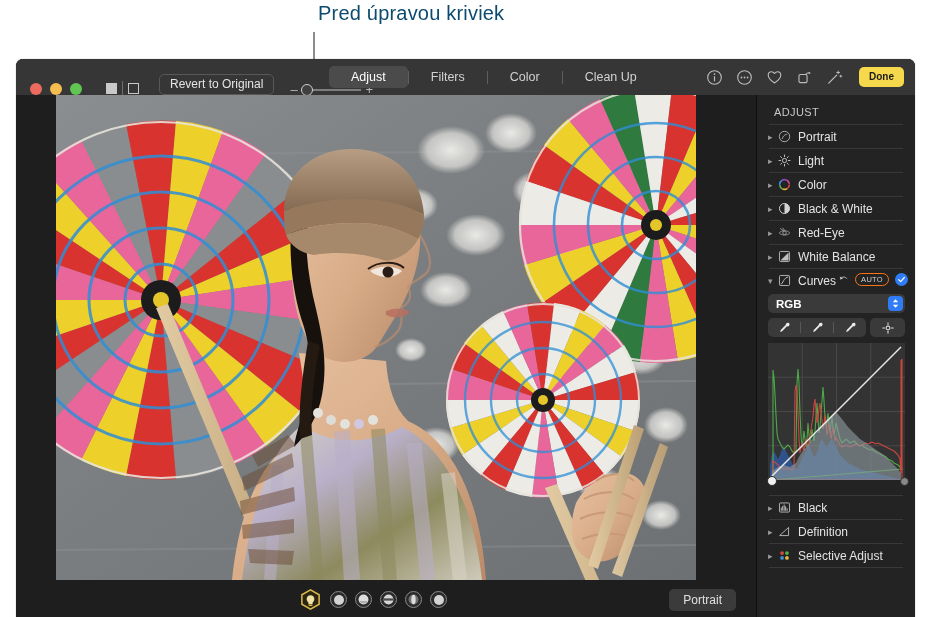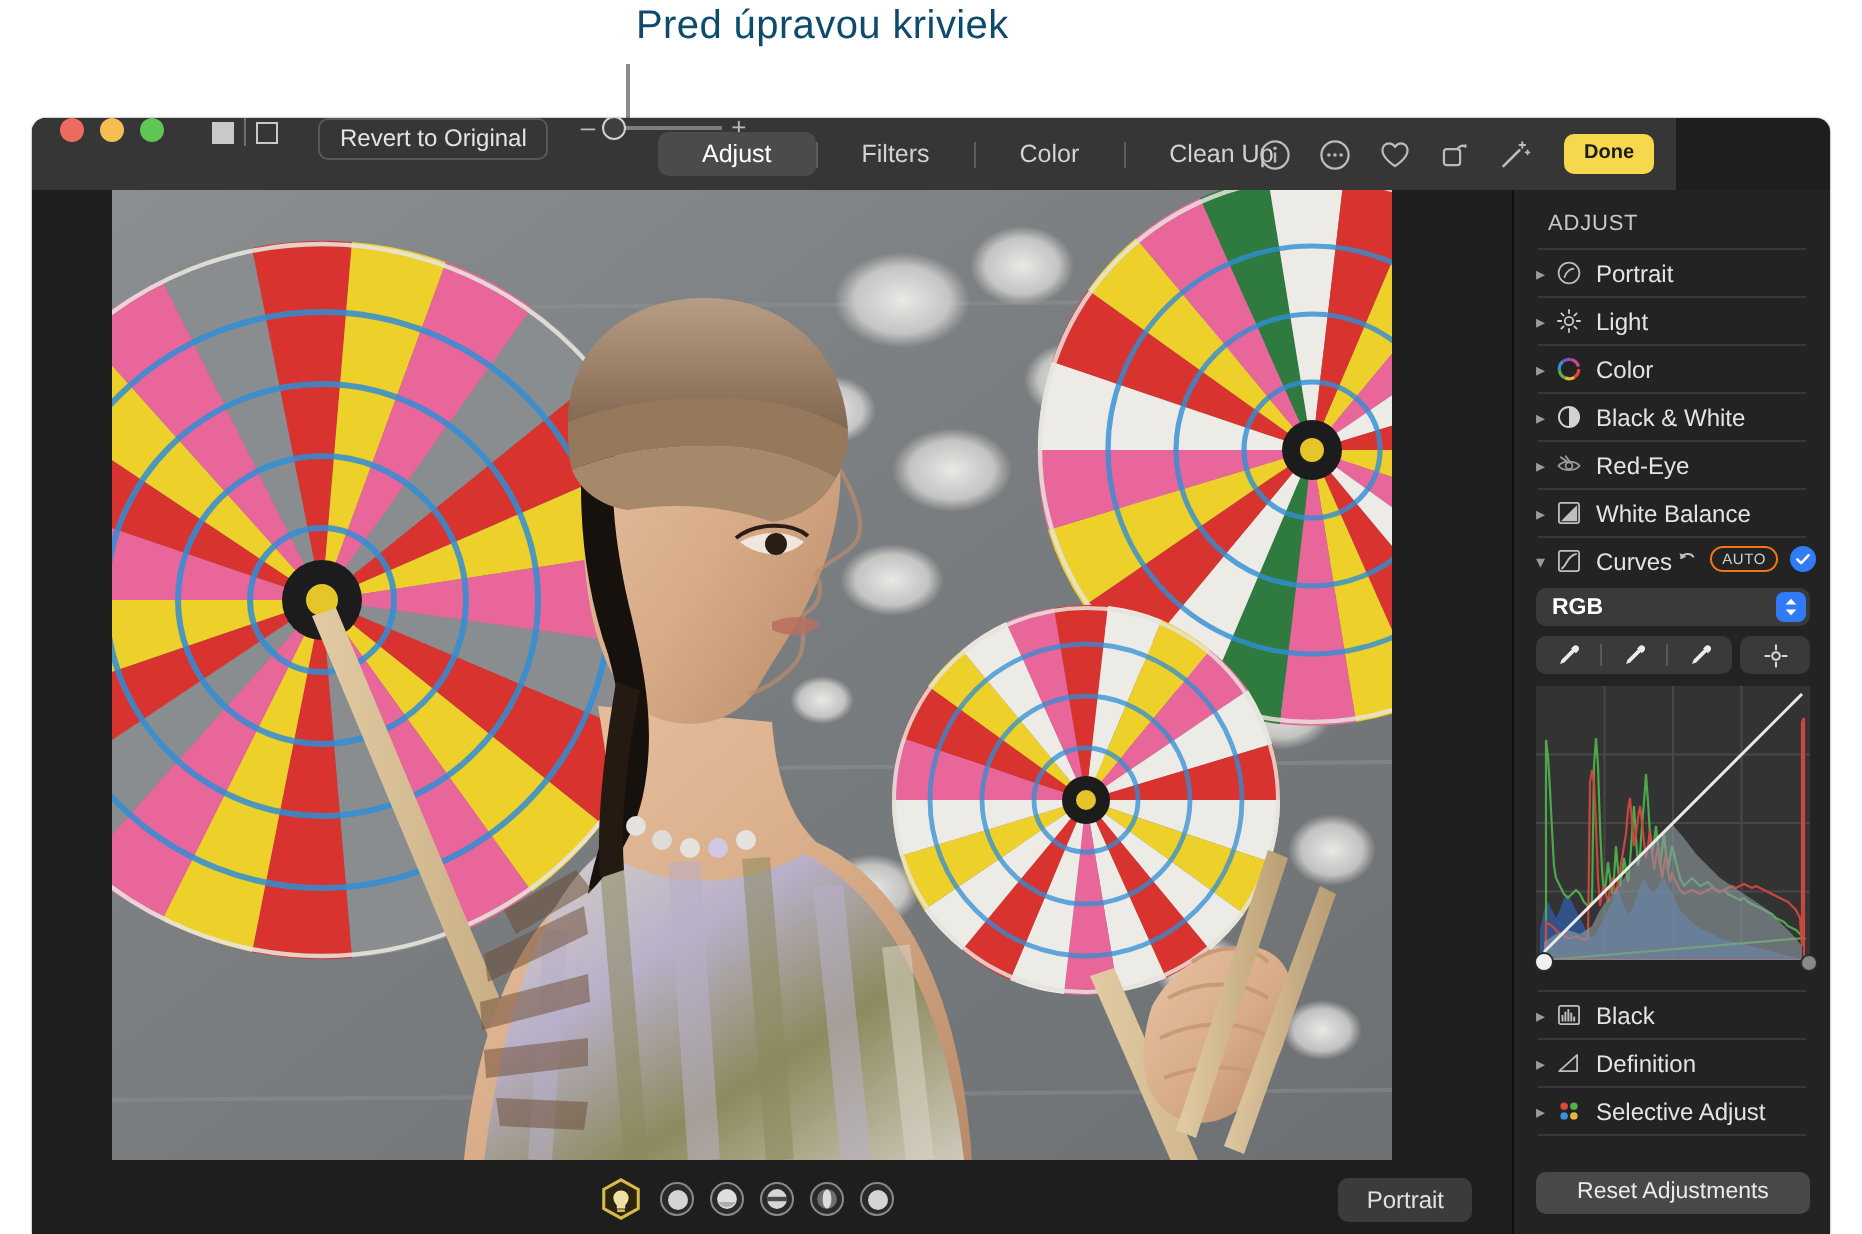--- a/index.html
+++ b/index.html
@@ -20,22 +20,22 @@
 
   
   #window {
     position:absolute; left:16px; top:59px; width:899px; height:558px;
     background:#1e1e1e; border-radius:7px 7px 0 0; overflow:hidden;
     box-shadow:0 0 1px rgba(0,0,0,.6);
   }
 
   
   #toolbar {
-    position:absolute; left:0; top:0; width:822px; height:36px;
-    background:#363636; display:flex; align-items:flex-start;
+    position:absolute; left:0; top:0; width:899px; height:36px;
+    background:#363636; display:flex; align-items:flex-end;
   }
   .traffic { display:flex; gap:8px; margin-left:14px; }
   .dot { width:12px; height:12px; border-radius:50%; }
   .dot.r{background:#ed6a5f;} .dot.y{background:#f4bd4f;} .dot.g{background:#61c554;}
 
   #view-toggle { display:flex; align-items:center; margin-left:24px; gap:0; }
   .vt-sq { width:11px; height:11px; }
   .vt-filled { background:#c9c9c9; }
   .vt-outline { border:1.4px solid #c9c9c9; background:transparent; }
   .vt-div { width:1px; height:14px; background:#6e6e6e; margin:0 5px; }
@@ -740,15 +740,14 @@
       <svg class="adj-ico" viewBox="0 0 16 16">
         <circle cx="5" cy="5" r="2.3" fill="#d94a3d"></circle>
         <circle cx="11" cy="5" r="2.3" fill="#53b04c"></circle>
         <circle cx="5" cy="11" r="2.3" fill="#3d8ed9"></circle>
         <circle cx="11" cy="11" r="2.3" fill="#e8b93b"></circle>
       </svg>
       <span class="adj-label">Selective Adjust</span>
     </div>
     <div class="hr"></div>
 
-    <div id="reset-btn">Reset Adjustments</div>
   </div>
 </div>
 
 </body></html>

